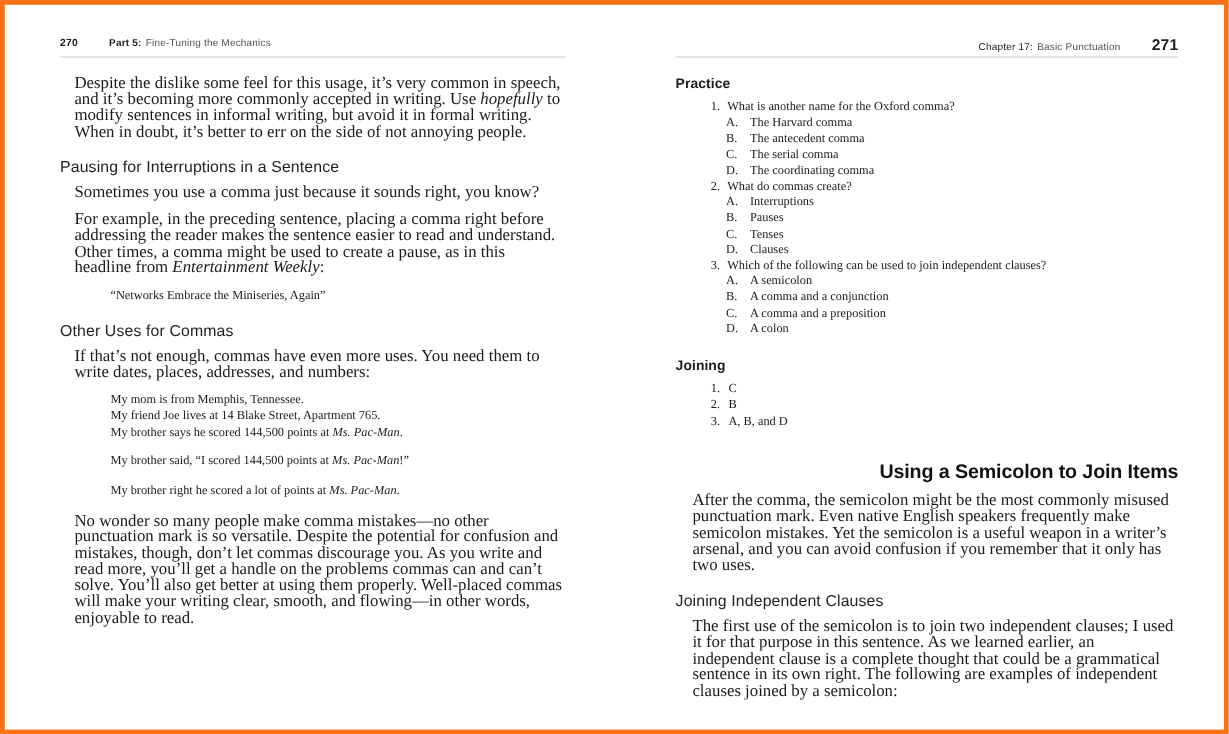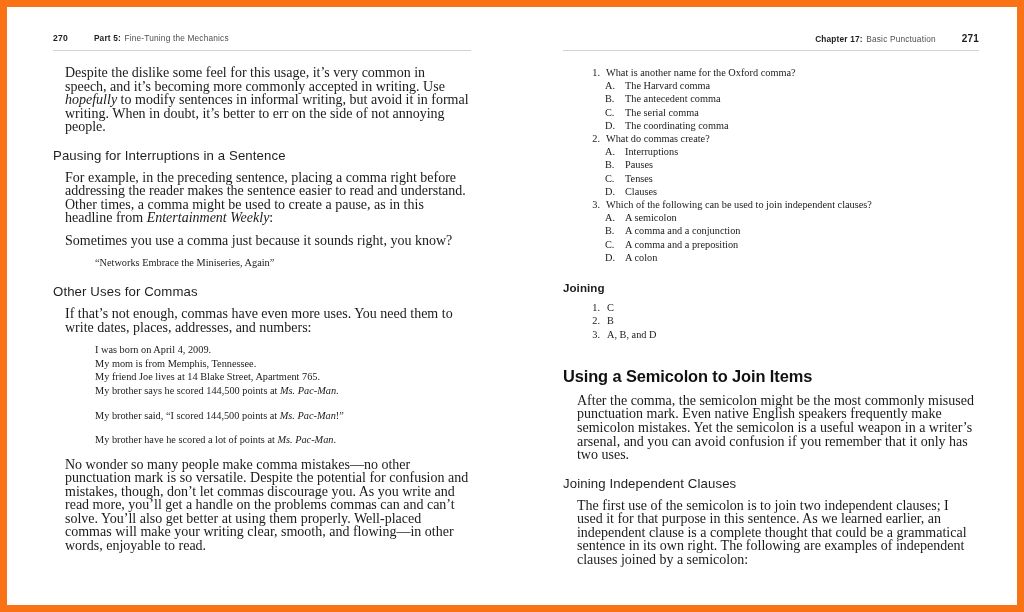--- a/index.html
+++ b/index.html
@@ -10,21 +10,21 @@
   body {
     font-family: "Liberation Serif", serif;
     -webkit-font-smoothing: antialiased;
   }
   #spread {
     position: relative;
     width: 1024px;
     height: 612px;
     background: #ffffff;
     box-sizing: border-box;
-    border: 7px solid #f97316;
+    border: 4px solid #f97316;
     overflow: hidden;
     display: flex;
   }
   .page {
     box-sizing: border-box;
     height: 100%;
     position: relative;
   }
   .page-left {
     width: 512px;
@@ -53,28 +53,28 @@
   }
   .runhead.left .part {
     font-weight: bold;
     color: #1d1d1d;
     margin-right: 3.5px;
   }
   .runhead.right {
     justify-content: flex-end;
   }
   .runhead.right .chapter {
-    font-weight: bold;
+    font-weight: normal;
     color: #1d1d1d;
     margin-right: 3.5px;
   }
   .runhead.right .folio {
     font-weight: bold;
     color: #1d1d1d;
-    font-size: 10px;
+    font-size: 13px;
     margin-left: 26px;
   }
   .runhead .label { color: #4f4f4f; }
   .rule {
     height: 1px;
     background: #d2d2d2;
     margin-top: 5px;
     margin-bottom: 15px;
   }
 
@@ -111,20 +111,21 @@
     margin: 14px 0 8px 0;
     padding-left: 0px;
   }
   h1.big {
     font-family: "Liberation Sans", sans-serif;
     font-size: 16.4px;
     font-weight: bold;
     color: #111111;
     letter-spacing: -0.1px;
     margin: 26px 0 8px 0;
+    text-align: right;
   }
   h3.sub {
     font-family: "Liberation Sans", sans-serif;
     font-size: 11.6px;
     font-weight: bold;
     color: #1d1d1d;
     letter-spacing: 0.05px;
     margin: 0 0 7px 0;
     padding-left: 0px;
   }
@@ -183,63 +184,63 @@
       <span class="folio">270</span>
       <span class="part">Part 5:</span>
       <span class="label">Fine-Tuning the Mechanics</span>
     </div>
     <div class="rule"></div>
 
     <p class="body"><span>Despite the dislike some feel for this usage, it’s very common in speech, and it’s becoming more commonly accepted in writing. Use </span><i>hopefully</i><span> to modify sentences in informal writing, but avoid it in formal writing. When in doubt, it’s better to err on the side of not annoying people.</span></p>
 
     <h2 class="sec">Pausing for Interruptions in a Sentence</h2>
 
+    <p class="body">Sometimes you use a comma just because it sounds right, you know?</p>
+
     <p class="body"><span>For example, in the preceding sentence, placing a comma right before addressing the reader makes the sentence easier to read and understand. Other times, a comma might be used to create a pause, as in this headline from </span><i>Entertainment Weekly</i><span>:</span></p>
-
-    <p class="body">Sometimes you use a comma just because it sounds right, you know?</p>
 
     <div class="extract block">
       <div>“Networks Embrace the Miniseries, Again”</div>
     </div>
 
 
     <h2 class="sec">Other Uses for Commas</h2>
 
     <p class="body">If that’s not enough, commas have even more uses. You need them to write dates, places, addresses, and numbers:</p>
 
     <div class="extract block">
-      <div><span>I was born on April 4, 2009.</span></div>
       <div><span>My mom is from Memphis, Tennessee.</span></div>
       <div><span>My friend Joe lives at 14 Blake Street, Apartment 765.</span></div>
       <div><span>My brother says he scored 144,500 points at </span><i>Ms. Pac-Man</i><span>.</span></div>
     </div>
 
 
     <div class="extract block">
       <div><span>My brother said, “I scored 144,500 points at </span><i>Ms. Pac-Man</i><span>!”</span></div>
     </div>
 
 
     <div class="extract block">
-      <div><span>My brother have he scored a lot of points at </span><i>Ms. Pac-Man</i><span>.</span></div>
+      <div><span>My brother right he scored a lot of points at </span><i>Ms. Pac-Man</i><span>.</span></div>
     </div>
 
     <p class="body">No wonder so many people make comma mistakes—no other punctuation mark is so versatile. Despite the potential for confusion and mistakes, though, don’t let commas discourage you. As you write and read more, you’ll get a handle on the problems commas can and can’t solve. You’ll also get better at using them properly. Well-placed commas will make your writing clear, smooth, and flowing—in other words, enjoyable to read.</p>
 
   </div>
 
   <div class="page page-right">
 
     <div class="runhead right">
       <span class="chapter">Chapter 17:</span>
       <span class="label">Basic Punctuation</span>
       <span class="folio">271</span>
     </div>
     <div class="rule"></div>
 
+    <h3 class="sub">Practice</h3>
 
     <ul class="qlist">
       <li>
         <div class="qitem">
           <span class="num">1.</span>
           <span>What is another name for the Oxford comma?</span>
         </div>
         <ul class="choices">
           <li class="choice">
               <span class="ltr">A.</span>

